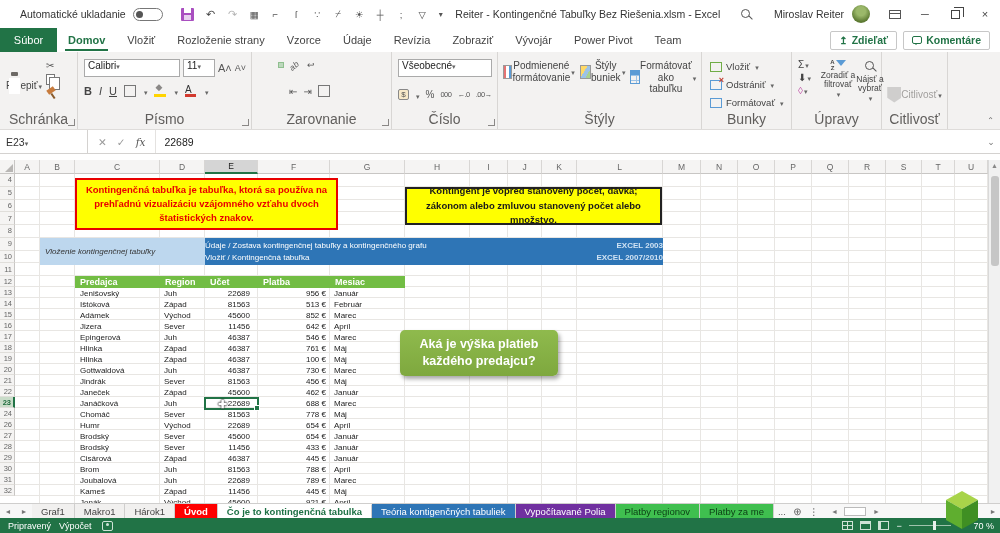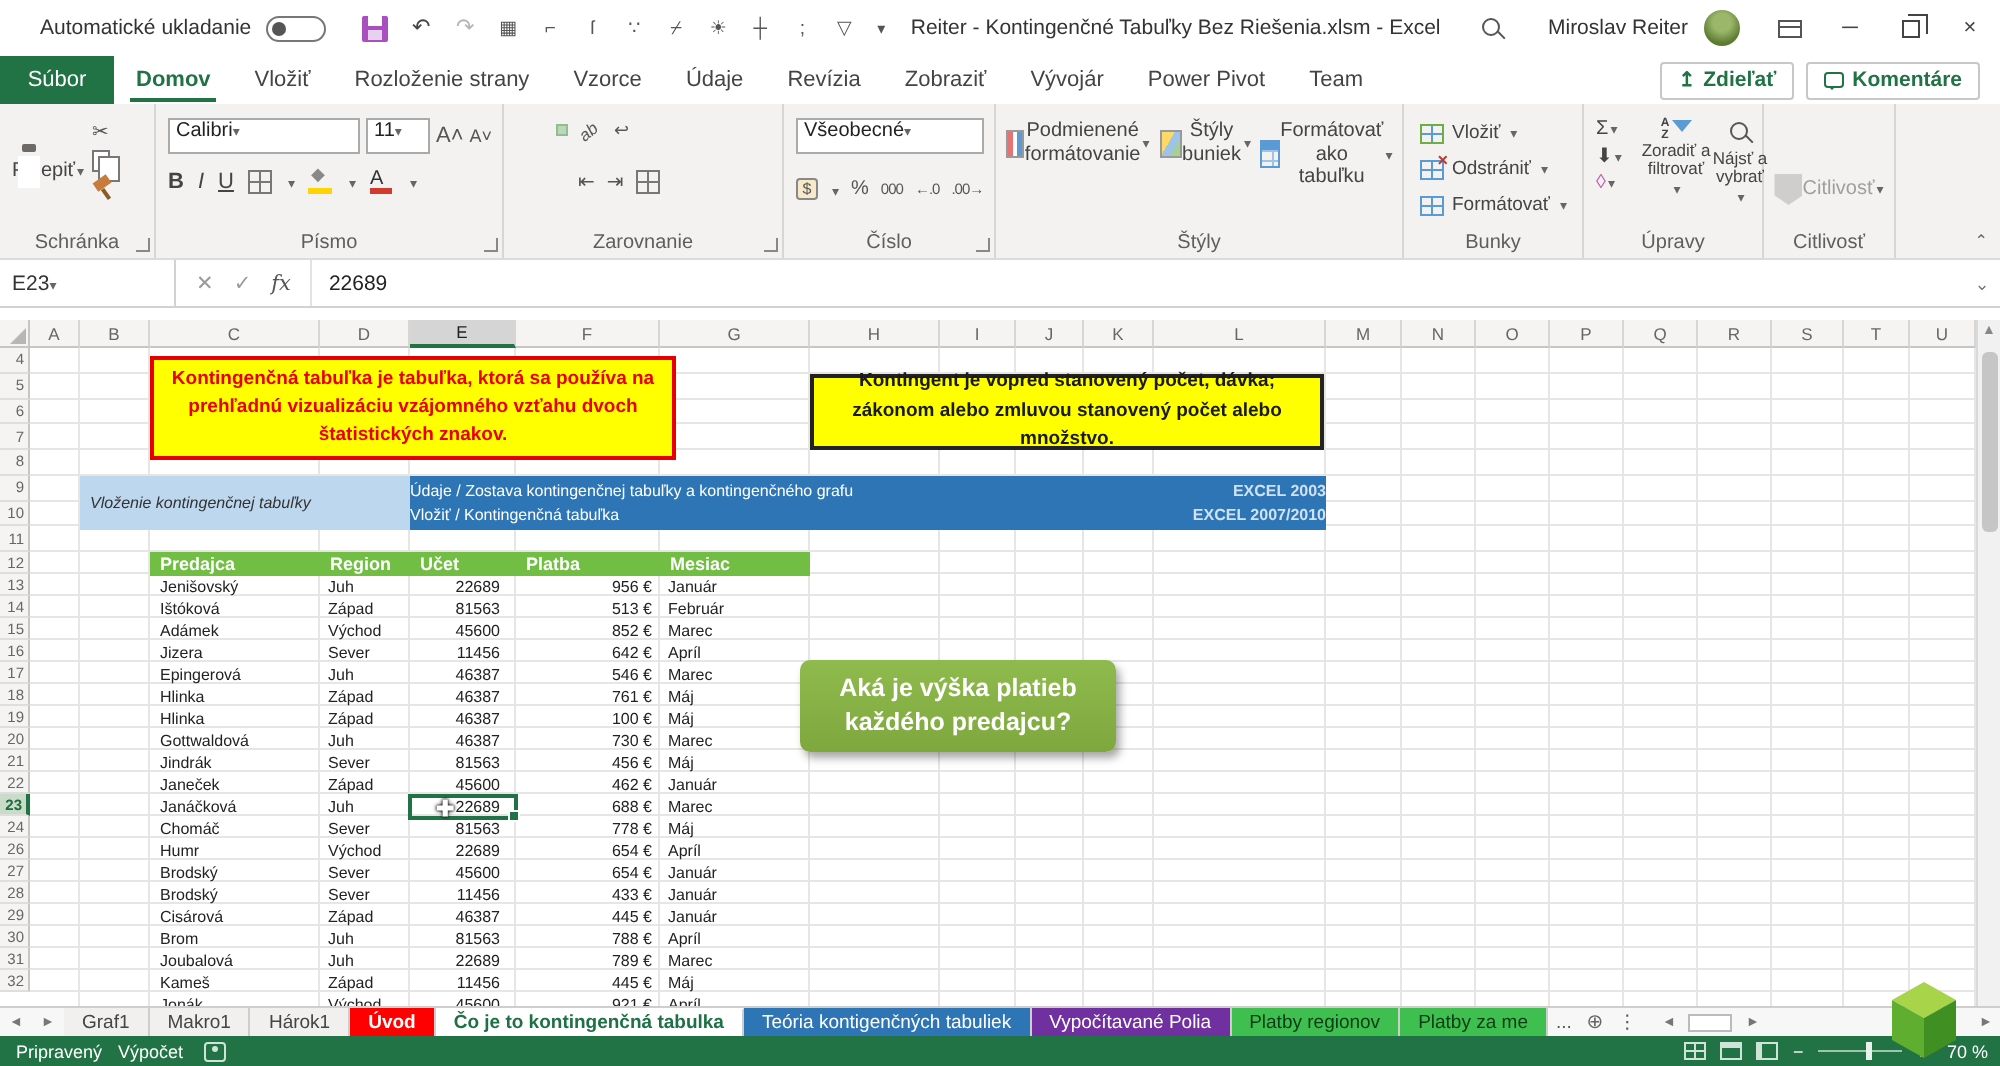--- a/index.html
+++ b/index.html
@@ -42,21 +42,21 @@
   .rtab.active::after{content:"";position:absolute;left:8px;right:8px;bottom:1px;height:2.5px;background:#217346;}
   .tabrow-right{margin-left:auto;display:flex;align-items:center;gap:6px;padding-right:10px;}
   .pillbtn{height:19px;border:1px solid #c7c7c7;border-radius:2px;display:flex;align-items:center;gap:4px;
            padding:0 8px;color:#217346;font-size:10.5px;font-weight:bold;background:#fff;}
   .share-g{font-size:10px;} .cmt-ic{width:10px;height:8px;border:1.2px solid #217346;border-radius:2px;position:relative;}
   .cmt-ic::after{content:"";position:absolute;left:1px;bottom:-4px;border:2px solid transparent;border-top-color:#217346;}
 
   
   .ribbon{position:absolute;left:0;top:52px;width:1000px;height:78px;background:#f3f2f1;border-bottom:1px solid #dedcda;display:flex;}
   .rgroup{position:relative;border-right:1px solid #d8d6d4;height:100%;flex:0 0 auto;}
-  .glabel{position:absolute;bottom:2px;left:0;right:0;text-align:center;font-size:10px;color:#605e5c;}
+  .glabel{position:absolute;bottom:2px;left:0;right:0;text-align:center;font-size:14px;color:#605e5c;}
   .lnch{position:absolute;right:2px;bottom:3px;width:7px;height:7px;border-right:1px solid #8a8886;border-bottom:1px solid #8a8886;}
   .bigbtn{display:flex;flex-direction:row;align-items:center;font-size:10px;color:#444;text-align:center;line-height:1.15;}
   .caret::after{content:"▾";font-size:7px;color:#666;margin-left:1px;}
   .mini{font-size:10px;color:#555;}
 
   
   .g-clip{width:78px;}
   .paste-btn{position:absolute;left:6px;top:8px;width:34px;height:52px;}
   .clip-ic{width:17px;height:22px;background:#8f8b86;border-radius:2px;position:relative;margin-bottom:3px;}
   .clip-ic::before{content:"";position:absolute;left:3px;top:4px;width:11px;height:16px;background:#fff;}

